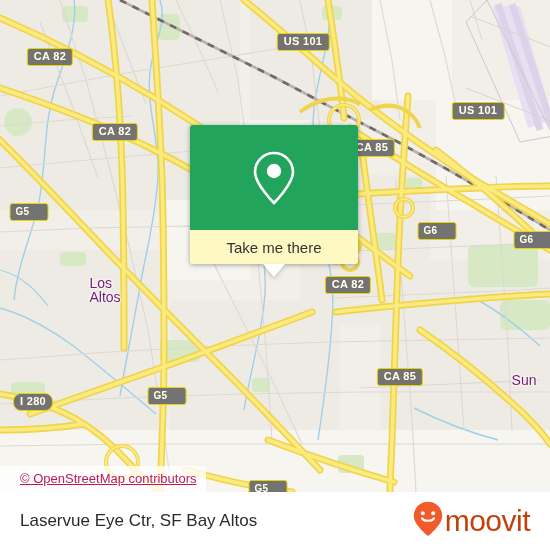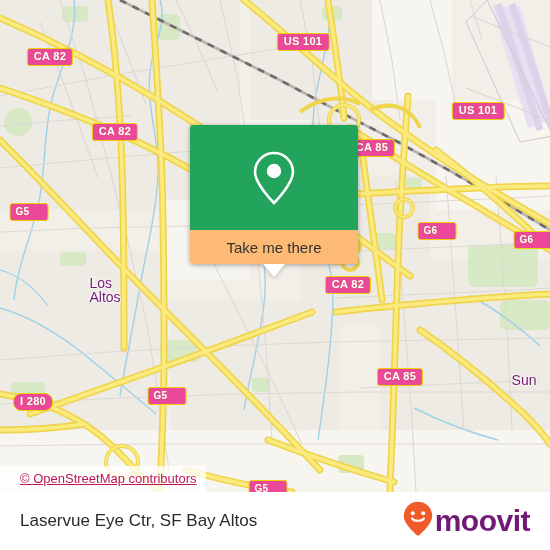--- a/index.html
+++ b/index.html
@@ -23,21 +23,21 @@
     left: 0; top: 0;
     width: 550px; height: 492px;
     overflow: hidden;
     background: #f2efe9;
   }
   #map-svg { display: block; width: 550px; height: 492px; }
 
   
   .shield {
     position: absolute;
-    background: #ec4899;
+    background: #737373;
     border: 1.5px solid #e8d400;
     border-radius: 3px;
     color: #fff;
     font-size: 11px;
     font-weight: bold;
     letter-spacing: 0.3px;
     padding: 2px 6px 3px 6px;
     line-height: 11px;
     white-space: nowrap;
     text-shadow: 0 0 2px rgba(150,130,0,0.45);
@@ -71,21 +71,21 @@
     height: 105px;
     background: #22a45c;
     border-radius: 3px 3px 0 0;
     display: flex;
     align-items: center;
     justify-content: center;
   }
   #popup-green svg { display: block; }
   #popup-label {
     height: 34px;
-    background: #fdba74;
+    background: #fef9c3;
     border-radius: 0 0 3px 3px;
     display: flex;
     align-items: center;
     justify-content: center;
     color: #333333;
     font-size: 15px;
   }
   #popup-tail {
     position: absolute;
     left: 50%;
@@ -130,22 +130,22 @@
     color: #2b2b2b;
     white-space: nowrap;
   }
   #brand-logo {
     display: flex;
     align-items: center;
     gap: 2px;
   }
   #brand-wordmark {
     font-size: 30px;
-    font-weight: bold;
-    color: #701a75;
+    font-weight: normal;
+    color: #c2410c;
     letter-spacing: -0.5px;
     line-height: 30px;
   }
 </style>
 </head>
 <body>
 
 <div id="app">
 
   <div id="map-canvas">

